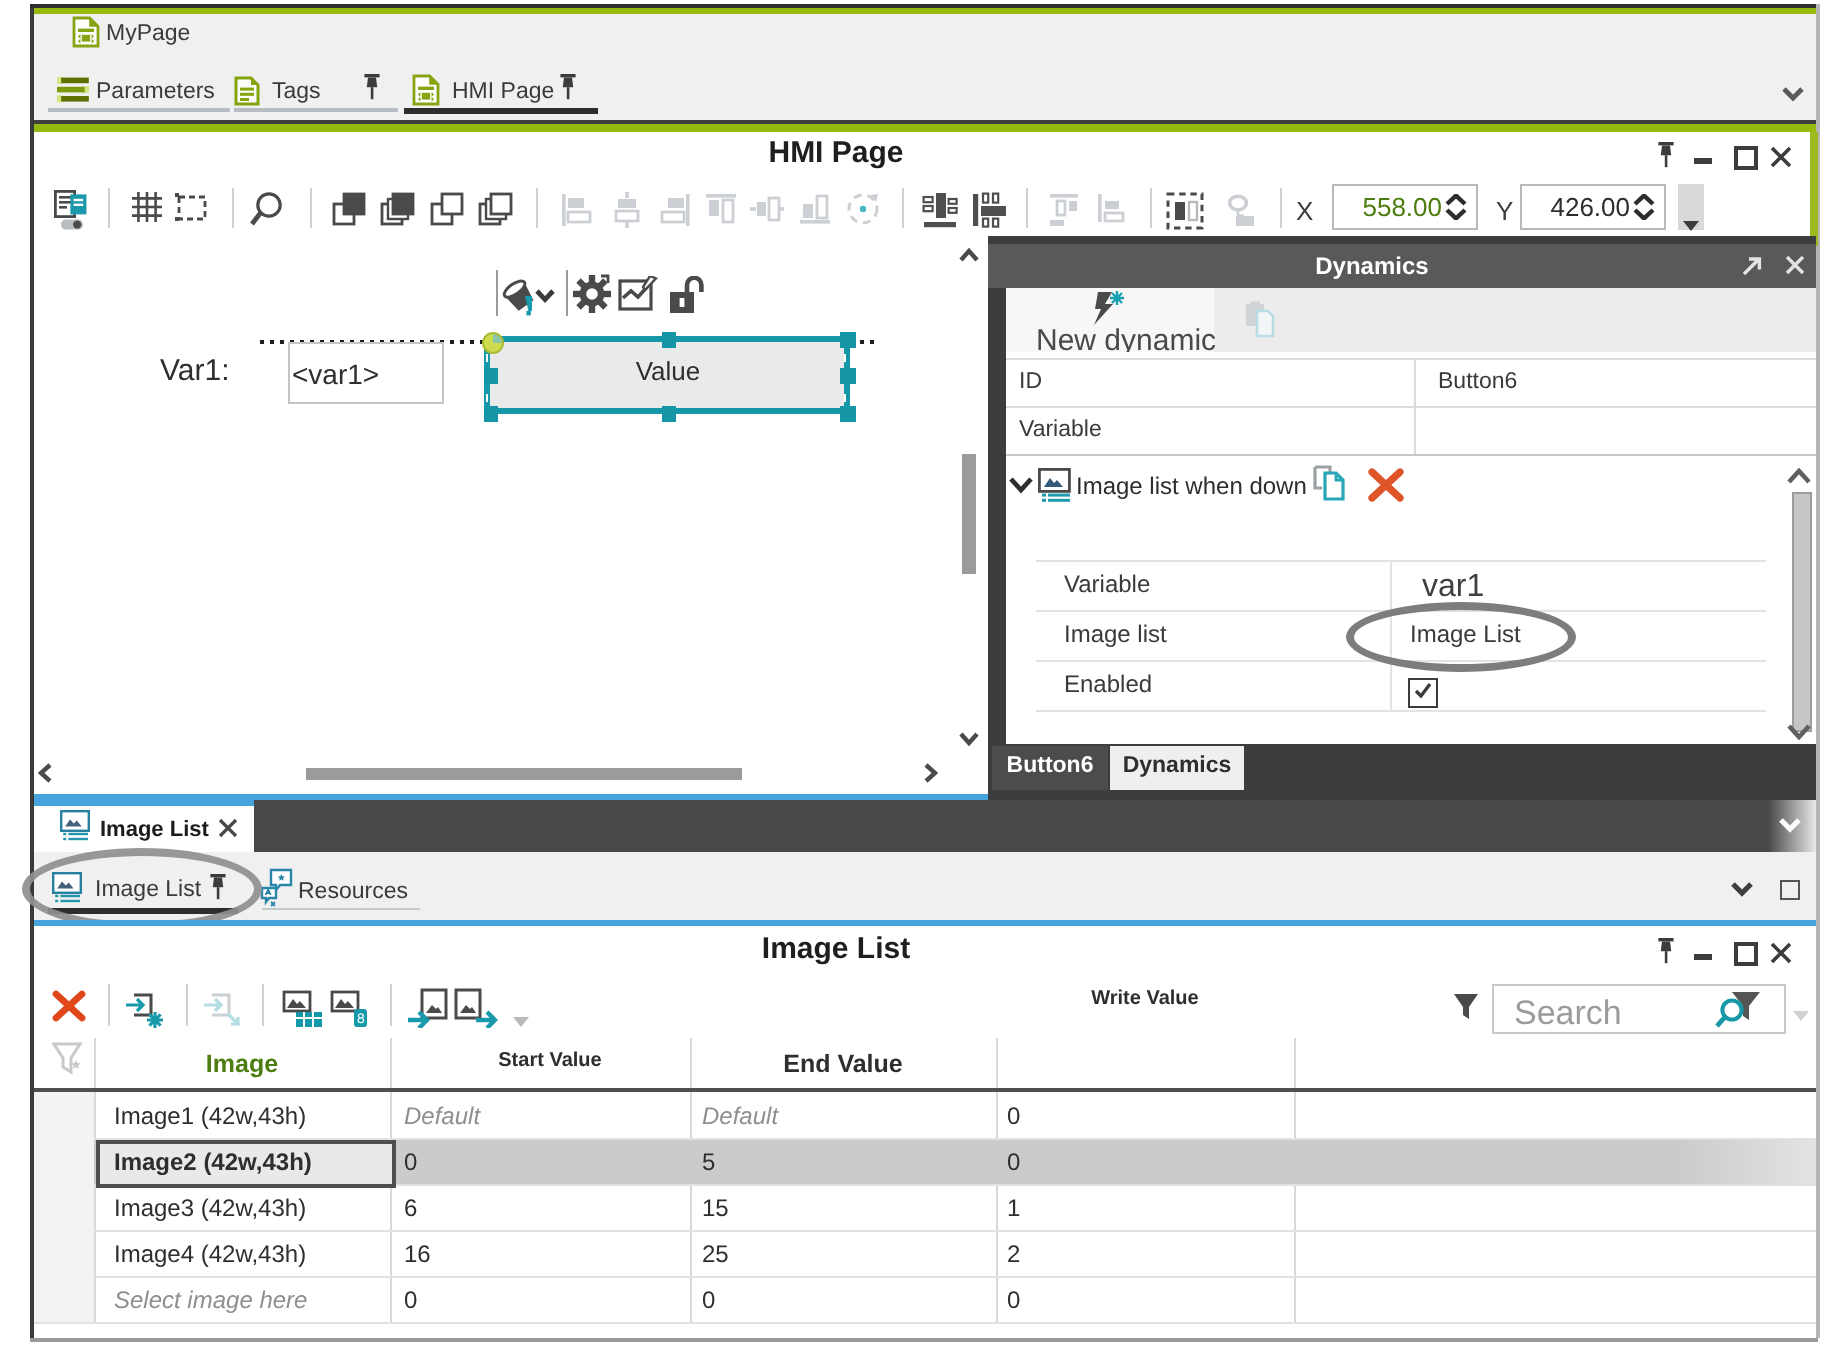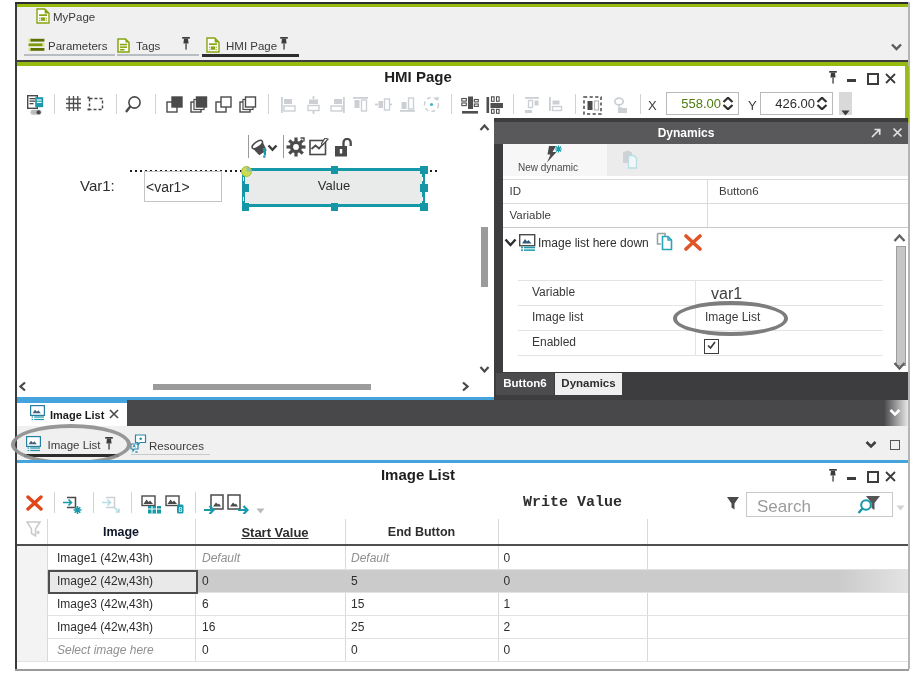--- a/index.html
+++ b/index.html
@@ -337,21 +337,21 @@
       </svg>
 <svg class="abs" style="left:892px;top:127px;" width="11" height="11" viewBox="0 0 11 11">
 <path d="M1.5,1.5 L9.5,9.5 M9.5,1.5 L1.5,9.5" stroke="#e3e3e3" stroke-width="1.7"></path>
       </svg>
 <div class="abs" style="left:503px;top:143.5px;width:405px;height:32.5px;background:#ececec;"></div>
 <div class="abs" style="left:503px;top:143.5px;width:104px;height:32.5px;background:#f7f7f7;"></div>
 <svg class="abs" style="left:543px;top:144.5px;" width="20" height="18" viewBox="0 0 20 18">
 <path d="M6,1 L13,1 L9.5,7 L13.5,7 L4,17.5 L7.5,9.5 L4.5,9.5 Z" fill="#4a4a4a"></path>
 <path d="M15.5,0.5 L15.5,7.5 M12,4 L19,4 M13,1.5 L18,6.5 M18,1.5 L13,6.5" stroke="#15a0b2" stroke-width="1.2"></path>
 </svg>
-<div class="abs" style="left:518px;top:162px;font-size:10px;color:#4a4a4a;text-align:right;">New dynamic</div>
+<div class="abs" style="left:518px;top:162px;font-size:15px;color:#4a4a4a;text-align:right;">New dynamic</div>
 <svg class="abs" style="left:621px;top:150px;" width="20" height="19" viewBox="0 0 20 19">
 <path d="M2,2 L11,2 L11,13 L2,13 Z" fill="#cfd3d5"></path>
         <rect x="4" y="0.8" width="5" height="2.4" fill="#cfd3d5"></rect>
 <path d="M7.5,5.5 L13,5.5 L15.5,8 L15.5,18 L7.5,18 Z" fill="#f2f6f7" stroke="#b8dde4" stroke-width="1.3"></path>
 </svg>
 <div class="abs" style="left:503px;top:176px;width:405px;height:195.5px;background:#fff;"></div>
 <div class="abs" style="left:503px;top:178.5px;width:405px;height:1px;background:#dbdbdb;"></div>
 <div class="abs" style="left:503px;top:202.5px;width:405px;height:1px;background:#dbdbdb;"></div>
 <div class="abs" style="left:503px;top:226.5px;width:405px;height:1px;background:#c9c9c9;"></div>
 <div class="abs" style="left:707px;top:179px;width:1px;height:47.5px;background:#dbdbdb;"></div>
@@ -362,21 +362,21 @@
         <polyline points="1.5,1.5 6.5,7 11.5,1.5" fill="none" stroke="#2e2e2e" stroke-width="2.4"></polyline>
       </svg>
 <svg class="abs" style="left:519px;top:232.5px;" width="18" height="19" viewBox="0 0 18 19">
         <rect x="0.7" y="1.7" width="15" height="11" fill="#fff" stroke="#4a4a4a" stroke-width="1.4"></rect>
         <path d="M3,10.5 L6,6 L8,8.5 L9.5,7 L12.5,10.5 Z" fill="#345a78"></path>
         <rect x="5" y="13.8" width="11" height="1.5" fill="#1d9ab0"></rect>
         <rect x="5" y="16.4" width="11" height="1.5" fill="#1d9ab0"></rect>
         <rect x="2" y="13.8" width="2" height="1.5" fill="#1d9ab0"></rect>
         <rect x="2" y="16.4" width="2" height="1.5" fill="#1d9ab0"></rect>
       </svg>
-<div class="abs" style="left:538px;top:235.5px;font-size:12px;color:#2e2e2e;">Image list here down</div>
+<div class="abs" style="left:538px;top:235.5px;font-size:12px;color:#2e2e2e;">Image list when down</div>
 <svg class="abs" style="left:656px;top:232px;" width="19" height="20" viewBox="0 0 19 20">
 <path d="M1.5,1.5 L9,1.5 L9,4 M1.5,1.5 L1.5,12 L5,12" fill="none" stroke="#9ba0a3" stroke-width="1.6"></path>
 <path d="M6.5,4.5 L12,4.5 L15.5,8 L15.5,17.5 L6.5,17.5 Z" fill="#fff" stroke="#29a7b8" stroke-width="1.6"></path>
 <path d="M12,4.5 L12,8 L15.5,8" fill="none" stroke="#29a7b8" stroke-width="1.4"></path>
 </svg>
 <svg class="abs" style="left:684px;top:233.5px;" width="18" height="17" viewBox="0 0 18 17">
 <path d="M2,2 L16,15 M16,2 L2,15" stroke="#e0542a" stroke-width="3.6" stroke-linecap="round"></path>
       </svg>
 <div class="abs" style="left:518px;top:280px;width:365px;height:1px;background:#e3e3e3;"></div>
 <div class="abs" style="left:518px;top:304.5px;width:365px;height:1px;background:#e3e3e3;"></div>
@@ -532,43 +532,43 @@
 <svg class="abs" style="left:896px;top:505px;" width="9" height="6" viewBox="0 0 9 6">
         <path d="M0.5,0.5 L8.5,0.5 L4.5,5.5 Z" fill="#d2d2d2"></path>
       </svg>
 </div>
 
 <div class="abs" id="iltable" style="left:0;top:0;width:916px;height:0;">
 <svg class="abs" style="left:26px;top:521px;" width="16" height="17" viewBox="0 0 16 17">
         <path d="M1,1 L14,1 L9.5,8 L9.5,15 L5.5,12.5 L5.5,8 Z" fill="none" stroke="#c9c9c9" stroke-width="1.5"></path>
         <path d="M12,9 l0.7,1.5 1.6,0.2 -1.2,1.1 0.3,1.6 -1.4,-0.8 -1.4,0.8 0.3,-1.6 -1.2,-1.1 1.6,-0.2 Z" fill="#c9c9c9"></path>
       </svg>
-<div class="abs bold" style="left:47px;top:524.5px;width:148px;font-size:12.5px;color:#0f172a;text-align:center;">Image</div>
-<div class="abs bold" style="left:200px;top:524.5px;width:150px;font-size:13px;color:#2e2e2e;text-align:center;text-decoration:underline;">Start Value</div>
-<div class="abs bold" style="left:345px;top:524.5px;width:153px;font-size:12.5px;color:#2e2e2e;text-align:center;">End Button</div>
-<div class="abs bold" style="left:498px;top:494px;width:149px;font-size:15px;color:#2e2e2e;text-align:center;font-family:Liberation Mono, monospace;">Write Value</div>
+<div class="abs bold" style="left:47px;top:524.5px;width:148px;font-size:12.5px;color:#4d7c0f;text-align:center;">Image</div>
+<div class="abs bold" style="left:200px;top:524.5px;width:150px;font-size:10px;color:#2e2e2e;text-align:center;">Start Value</div>
+<div class="abs bold" style="left:345px;top:524.5px;width:153px;font-size:12.5px;color:#2e2e2e;text-align:center;">End Value</div>
+<div class="abs bold" style="left:498px;top:494px;width:149px;font-size:10px;color:#2e2e2e;text-align:center;">Write Value</div>
 <div class="abs" style="left:46.5px;top:519px;width:1px;height:141.5px;background:#d9d9d9;"></div>
 <div class="abs" style="left:194.5px;top:519px;width:1px;height:141.5px;background:#d9d9d9;"></div>
 <div class="abs" style="left:344.5px;top:519px;width:1px;height:141.5px;background:#d9d9d9;"></div>
 <div class="abs" style="left:497.5px;top:519px;width:1px;height:141.5px;background:#d9d9d9;"></div>
 <div class="abs" style="left:646.5px;top:519px;width:1px;height:141.5px;background:#d9d9d9;"></div>
 <div class="abs" style="left:17px;top:543.5px;width:891px;height:2px;background:#4f4f4f;"></div>
 <div class="abs" style="left:47px;top:568.5px;width:861px;height:23px;background:linear-gradient(90deg,#cbcbcb 92%,#e3e3e3);"></div>
 <div class="abs" style="left:17px;top:568.5px;width:891px;height:1px;background:#e2e2e2;"></div>
 <div class="abs" style="left:17px;top:591.5px;width:891px;height:1px;background:#e2e2e2;"></div>
 <div class="abs" style="left:17px;top:614.5px;width:891px;height:1px;background:#e2e2e2;"></div>
 <div class="abs" style="left:17px;top:637.5px;width:891px;height:1px;background:#e2e2e2;"></div>
 <div class="abs" style="left:17px;top:660.5px;width:891px;height:1px;background:#e2e2e2;"></div>
 <div class="abs" style="left:17px;top:545.5px;width:29.5px;height:115px;background:#f3f3f3;"></div>
 <div class="abs" style="left:47.5px;top:569.5px;width:146px;height:20px;border:2px solid #4e4e4e;background:#e9e9e9;"></div>
 <div class="abs" style="left:57px;top:550.5px;font-size:12px;color:#2e2e2e;">Image1 (42w,43h)</div>
 <div class="abs" style="left:202px;top:550.5px;font-size:12px;font-style:italic;color:#8f8f8f;">Default</div>
 <div class="abs" style="left:351px;top:550.5px;font-size:12px;font-style:italic;color:#8f8f8f;">Default</div>
 <div class="abs" style="left:503.5px;top:550.5px;font-size:12px;color:#2e2e2e;">0</div>
-<div class="abs" style="left:57px;top:573.5px;font-size:12px;color:#2e2e2e;">Image2 (42w,43h)</div>
+<div class="abs" style="left:57px;top:573.5px;font-size:12px;color:#2e2e2e;font-weight:bold;">Image2 (42w,43h)</div>
 <div class="abs" style="left:202px;top:573.5px;font-size:12px;color:#2e2e2e;">0</div>
 <div class="abs" style="left:351px;top:573.5px;font-size:12px;color:#2e2e2e;">5</div>
 <div class="abs" style="left:503.5px;top:573.5px;font-size:12px;color:#2e2e2e;">0</div>
 <div class="abs" style="left:57px;top:596.5px;font-size:12px;color:#2e2e2e;">Image3 (42w,43h)</div>
 <div class="abs" style="left:202px;top:596.5px;font-size:12px;color:#2e2e2e;">6</div>
 <div class="abs" style="left:351px;top:596.5px;font-size:12px;color:#2e2e2e;">15</div>
 <div class="abs" style="left:503.5px;top:596.5px;font-size:12px;color:#2e2e2e;">1</div>
 <div class="abs" style="left:57px;top:619.5px;font-size:12px;color:#2e2e2e;">Image4 (42w,43h)</div>
 <div class="abs" style="left:202px;top:619.5px;font-size:12px;color:#2e2e2e;">16</div>
 <div class="abs" style="left:351px;top:619.5px;font-size:12px;color:#2e2e2e;">25</div>

